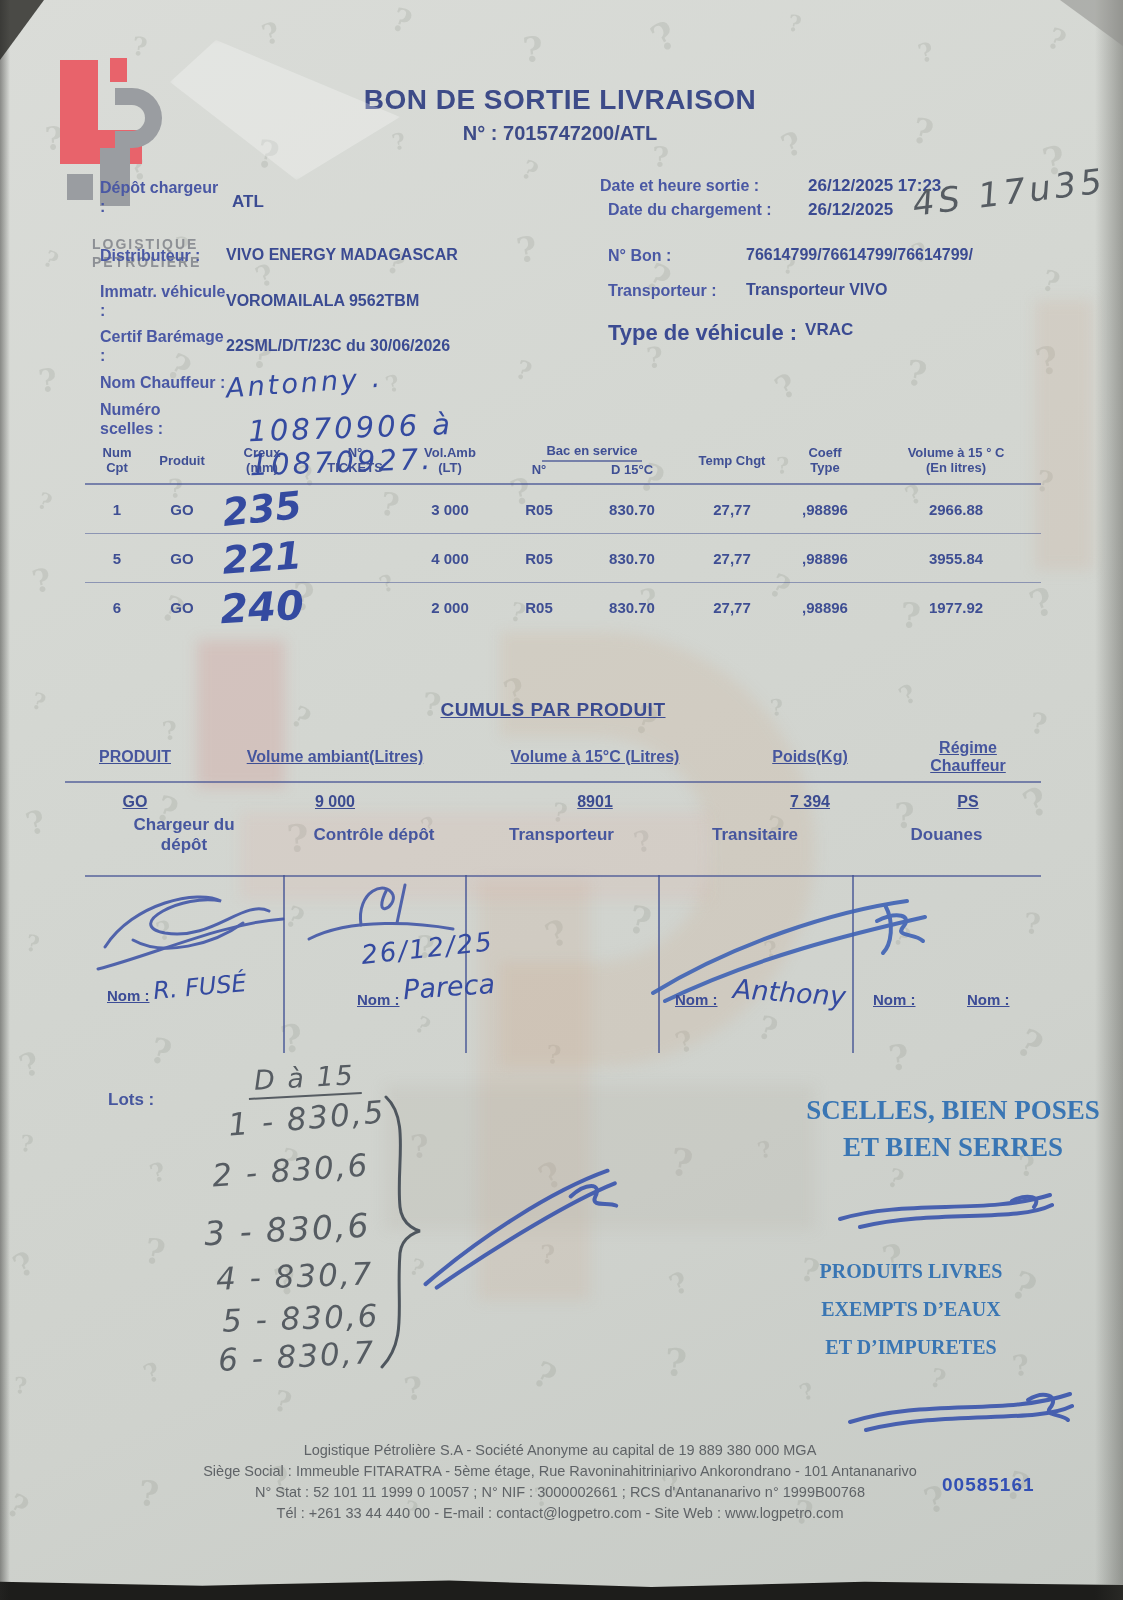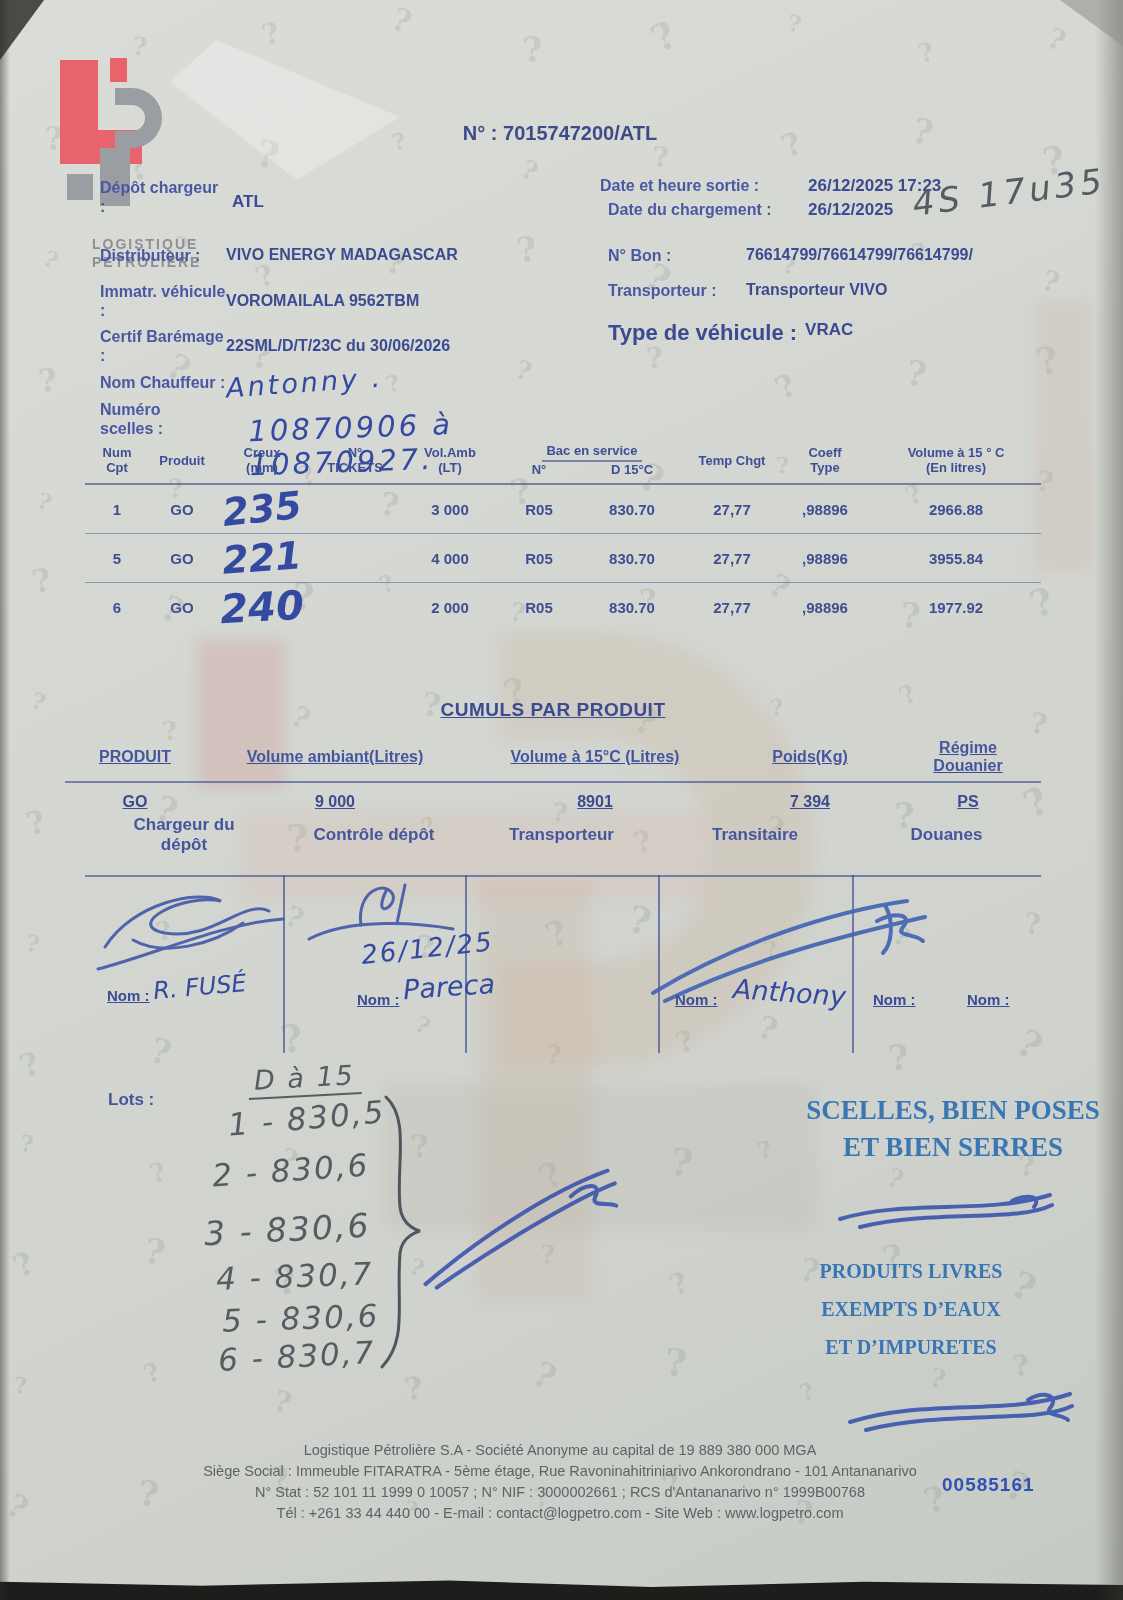--- a/index.html
+++ b/index.html
@@ -210,20 +210,21 @@
     <div class="blk" style="left:65px;top:6px;width:17px;height:24px;background:#e8636b;"></div>
     <div class="blk" style="left:70px;top:36px;width:30px;height:26px;border:17px solid #9a9da1;border-left:none;border-radius:0 42px 42px 0;"></div>
     <div class="blk" style="left:55px;top:96px;width:30px;height:58px;background:#9a9da1;"></div>
     <div class="blk" style="left:22px;top:122px;width:26px;height:26px;background:#9a9da1;"></div>
     <div class="logo-text">
       <div>LOGISTIQUE</div>
       <div>PETROLIERE</div>
     </div>
   </div>
 
+  <div class="title">BON DE SORTIE LIVRAISON</div>
   <div class="subtitle">N° : 7015747200/ATL</div>
 
   <div class="lbl" style="position:absolute;left:100px;top:178px;width:120px;">Dépôt chargeur :</div>
   <div class="val" style="position:absolute;left:232px;top:192px;font-size:17px;">ATL</div>
 
   <div class="lbl" style="position:absolute;left:600px;top:176px;">Date et heure sortie :</div>
   <div class="val" style="position:absolute;left:808px;top:176px;font-size:17px;">26/12/2025 17:23</div>
   <div class="lbl" style="position:absolute;left:608px;top:200px;">Date du chargement :</div>
   <div class="val" style="position:absolute;left:808px;top:200px;font-size:17px;">26/12/2025</div>
   <div class="pencil" style="position:absolute;left:912px;top:172px;font-size:34px;transform:rotate(-7deg);letter-spacing:4px;">4S 17u35</div>
@@ -346,21 +347,21 @@
     </div>
   </div>
 
   <div class="ctable">
     <div class="ctitle">CUMULS PAR PRODUIT</div>
     <div class="chead">
       <div>PRODUIT</div>
       <div>Volume ambiant(Litres)</div>
       <div>Volume à 15°C (Litres)</div>
       <div>Poids(Kg)</div>
-      <div style="padding:0 26px;">Régime Douanier</div>
+      <div style="padding:0 26px;">Régime Chauffeur</div>
     </div>
     <div class="hline" style="position:static;margin-top:6px;height:1.5px;"></div>
     <div class="crow">
       <div>GO</div>
       <div>9 000</div>
       <div>8901</div>
       <div>7 394</div>
       <div>PS</div>
     </div>
   </div>

